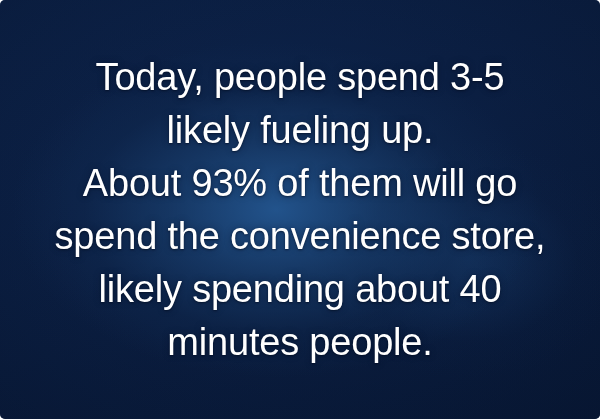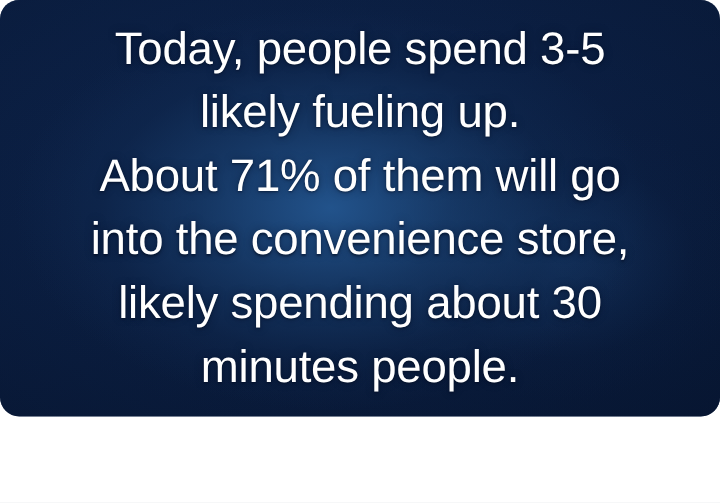--- a/index.html
+++ b/index.html
@@ -12,23 +12,23 @@
   body {
     width: 600px;
     height: 419px;
     overflow: hidden;
     font-family: "Liberation Sans", sans-serif;
   }
 
   #quote-card {
     position: relative;
     width: 600px;
-    height: 347px;
+    height: 419px;
     box-sizing: border-box;
-    border-radius: 16px;
+    border-radius: 5px;
     overflow: hidden;
     
     background-color: #0b1f43;
     display: flex;
     align-items: center;
     justify-content: center;
   }
 
   
   #card-glow {
@@ -89,19 +89,19 @@
 <body>
 
 <div id="quote-card">
 
   <div id="card-glow"></div>
   <div id="card-vignette"></div>
 
   <div id="quote-text">
     <span class="quote-line">Today, people spend 3-5</span>
     <span class="quote-line">likely fueling up.</span>
-    <span class="quote-line">About 71% of them will go</span>
-    <span class="quote-line">into the convenience store,</span>
-    <span class="quote-line">likely spending about 30</span>
+    <span class="quote-line">About 93% of them will go</span>
+    <span class="quote-line">spend the convenience store,</span>
+    <span class="quote-line">likely spending about 40</span>
     <span class="quote-line">minutes people.</span>
   </div>
 
 </div>
 
 </body></html>

